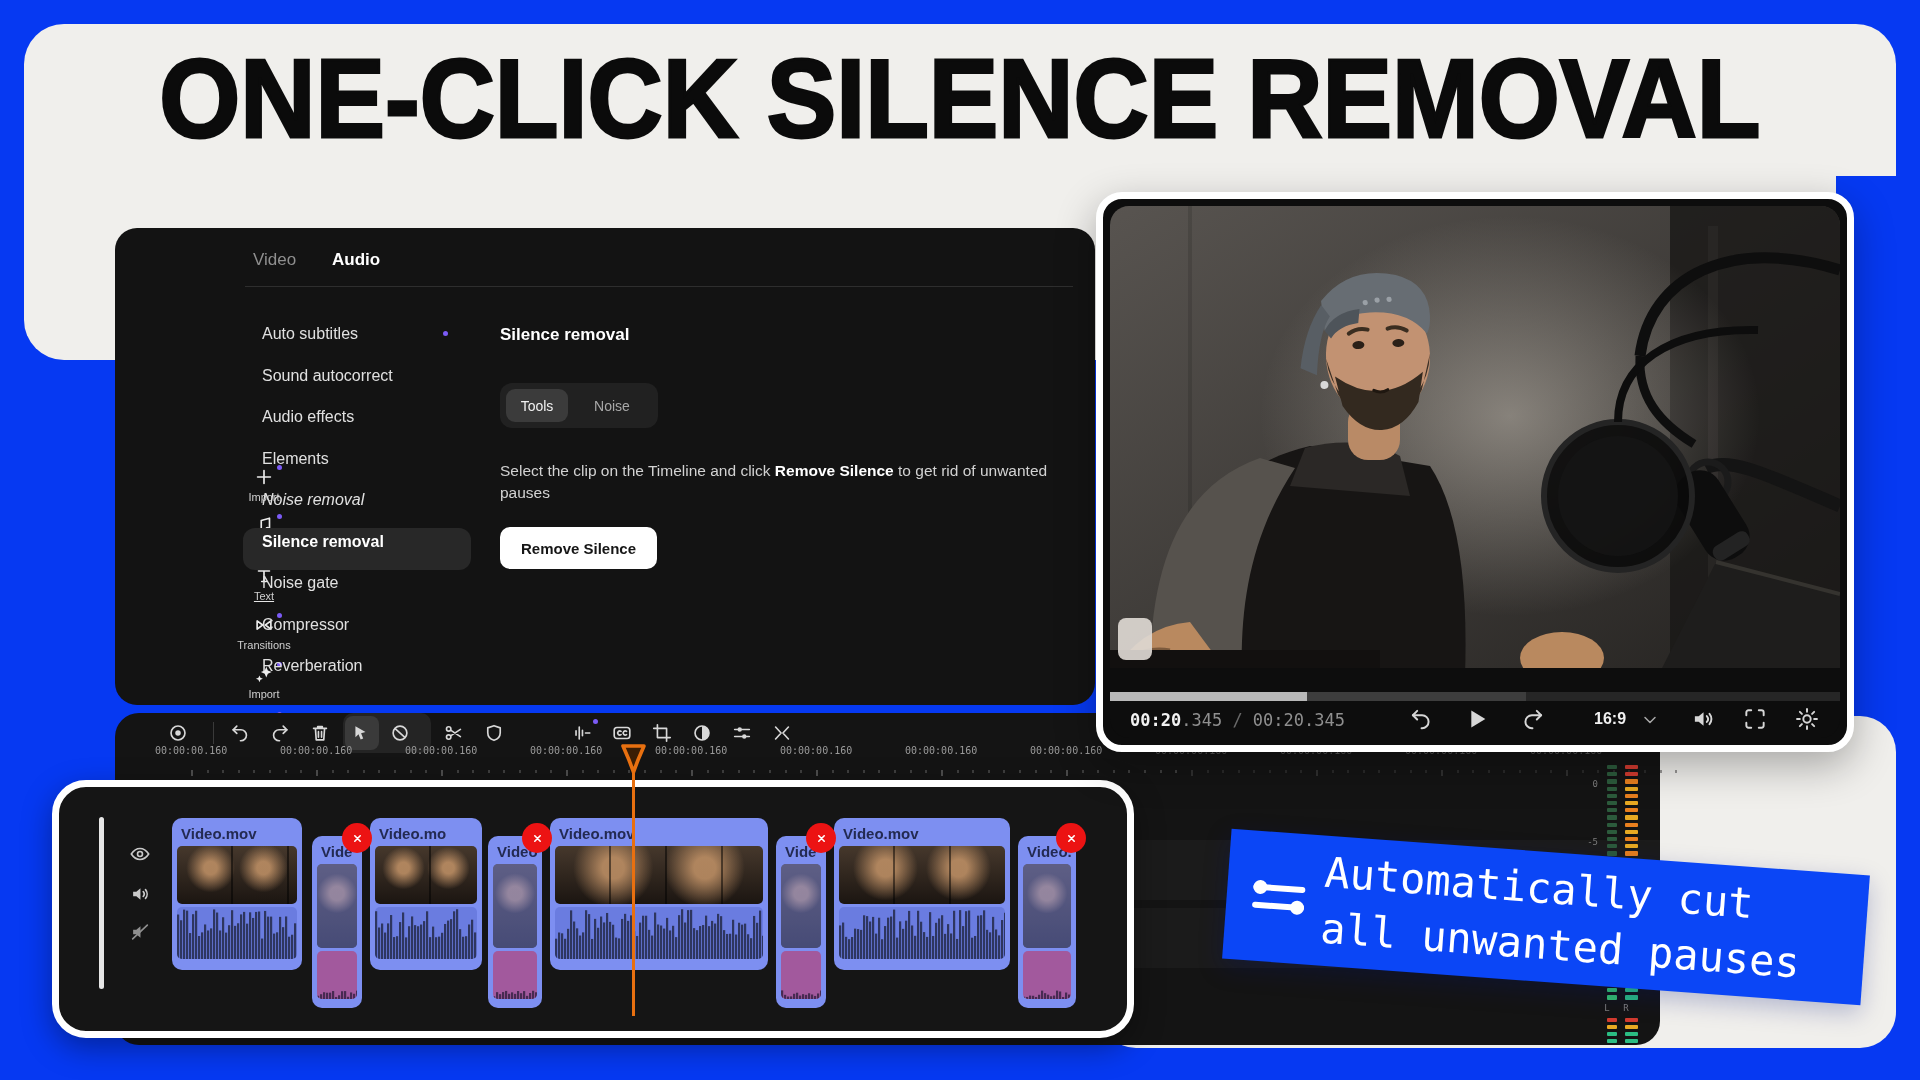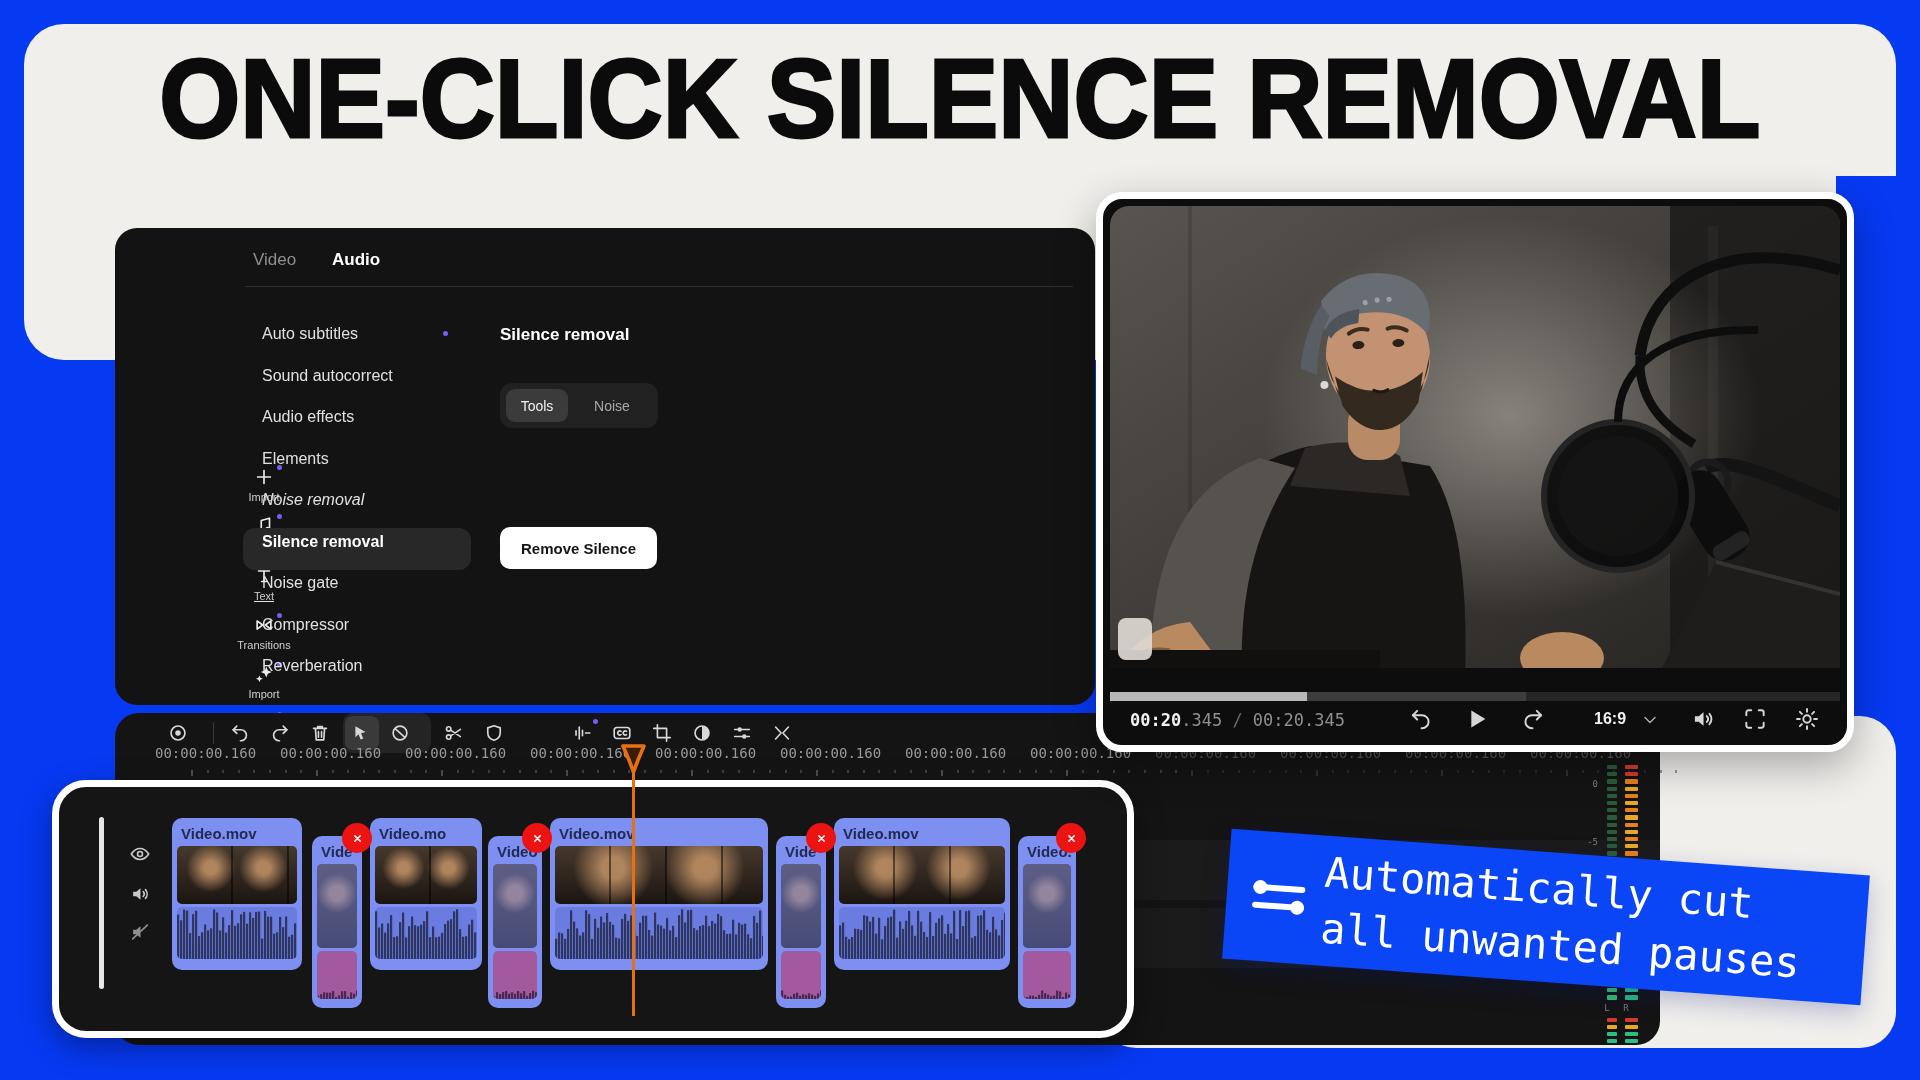--- a/index.html
+++ b/index.html
@@ -45,21 +45,21 @@
   .remove-btn{left:500px;top:527px;height:42px;padding:0 21px;background:#ffffff;border:none;border-radius:10px;
     font-family:"Liberation Sans",sans-serif;font-size:15px;font-weight:bold;color:#161616;display:flex;align-items:center;}
   
   .tstrip{left:115px;top:713px;width:1545px;height:332px;background:#141414;border-radius:24px;}
   .tband{position:absolute;left:0;width:100%;height:60px;background:#1b1b1b;}
   .tool-ic{position:absolute;width:22px;height:22px;color:#d8d8d8;top:9px;}
   .tool-divider{position:absolute;width:1px;height:22px;background:#3a3a3a;top:9px;}
   .tool-pill{position:absolute;height:40px;background:#242424;border-radius:10px;top:0;}
   .tool-sel{position:absolute;width:34px;height:34px;background:#3a3a3a;border-radius:8px;top:3px;}
   .tl-dot{position:absolute;width:5px;height:5px;border-radius:50%;background:#7b5bf6;}
-  .ruler-lbl{position:absolute;top:32px;font-family:"DejaVu Sans Mono",monospace;font-size:14px;color:#9a9a9a;}
+  .ruler-lbl{position:absolute;top:32px;font-family:"DejaVu Sans Mono",monospace;font-size:10px;color:#9a9a9a;}
   .ruler-lbl.dim{color:#555;}
   .tick{position:absolute;top:57px;width:2px;height:3px;background:#3e3e3e;}
   .tick.big{height:6px;background:#4c4c4c;}
   .meter-lbl{position:absolute;font-family:"DejaVu Sans Mono",monospace;font-size:9px;color:#7d7d7d;text-align:right;width:18px;}
   .seg{position:absolute;height:4.2px;border-radius:1px;}
   
   .wcard{left:52px;top:780px;width:1068px;height:244px;background:#151515;border:7px solid #ffffff;border-radius:34px;
     box-shadow:0 10px 30px rgba(0,0,0,.35);}
   .wcard-inner{position:absolute;left:59px;top:787px;width:1054px;height:230px;border-radius:28px;overflow:hidden;}
   .vtrack-bar{position:absolute;left:40px;top:30px;width:5px;height:172px;background:#e6e6e6;border-radius:3px;}
@@ -223,20 +223,21 @@
       <div class="menu-item" style="left: 147px; top: 429px;">Reverberation</div>
     </div>
 
   <div class="abs panel-title" style="position: absolute; left: 385px; top: 97px;">Silence removal</div>
 
   <div class="toggle" style="position: absolute; left: 385px; top: 155px;">
     <div class="toggle-seg on">Tools</div>
     <div class="toggle-seg off">Noise</div>
   </div>
 
+  <div class="panel-desc" style="position: absolute; left: 385px; top: 232px;"><span>Select the clip on the Timeline and click </span><b>Remove Silence</b><span> to get rid of unwanted pauses</span></div>
 
   <div class="remove-btn" style="position: absolute; left: 385px; top: 299px;">Remove Silence</div>
 </div>
 
 <div class="abs tstrip">
   <div class="tband" style="top:127px;"></div>
   <div class="tband" style="top:195px;"></div>
   <div id="ttoolbar">
       <div class="tool-ic" style="left: 52px;">
         <svg viewBox="0 0 24 24" width="100%" height="100%" fill="none" stroke="currentColor" stroke-width="1.8" stroke-linecap="round" stroke-linejoin="round">

